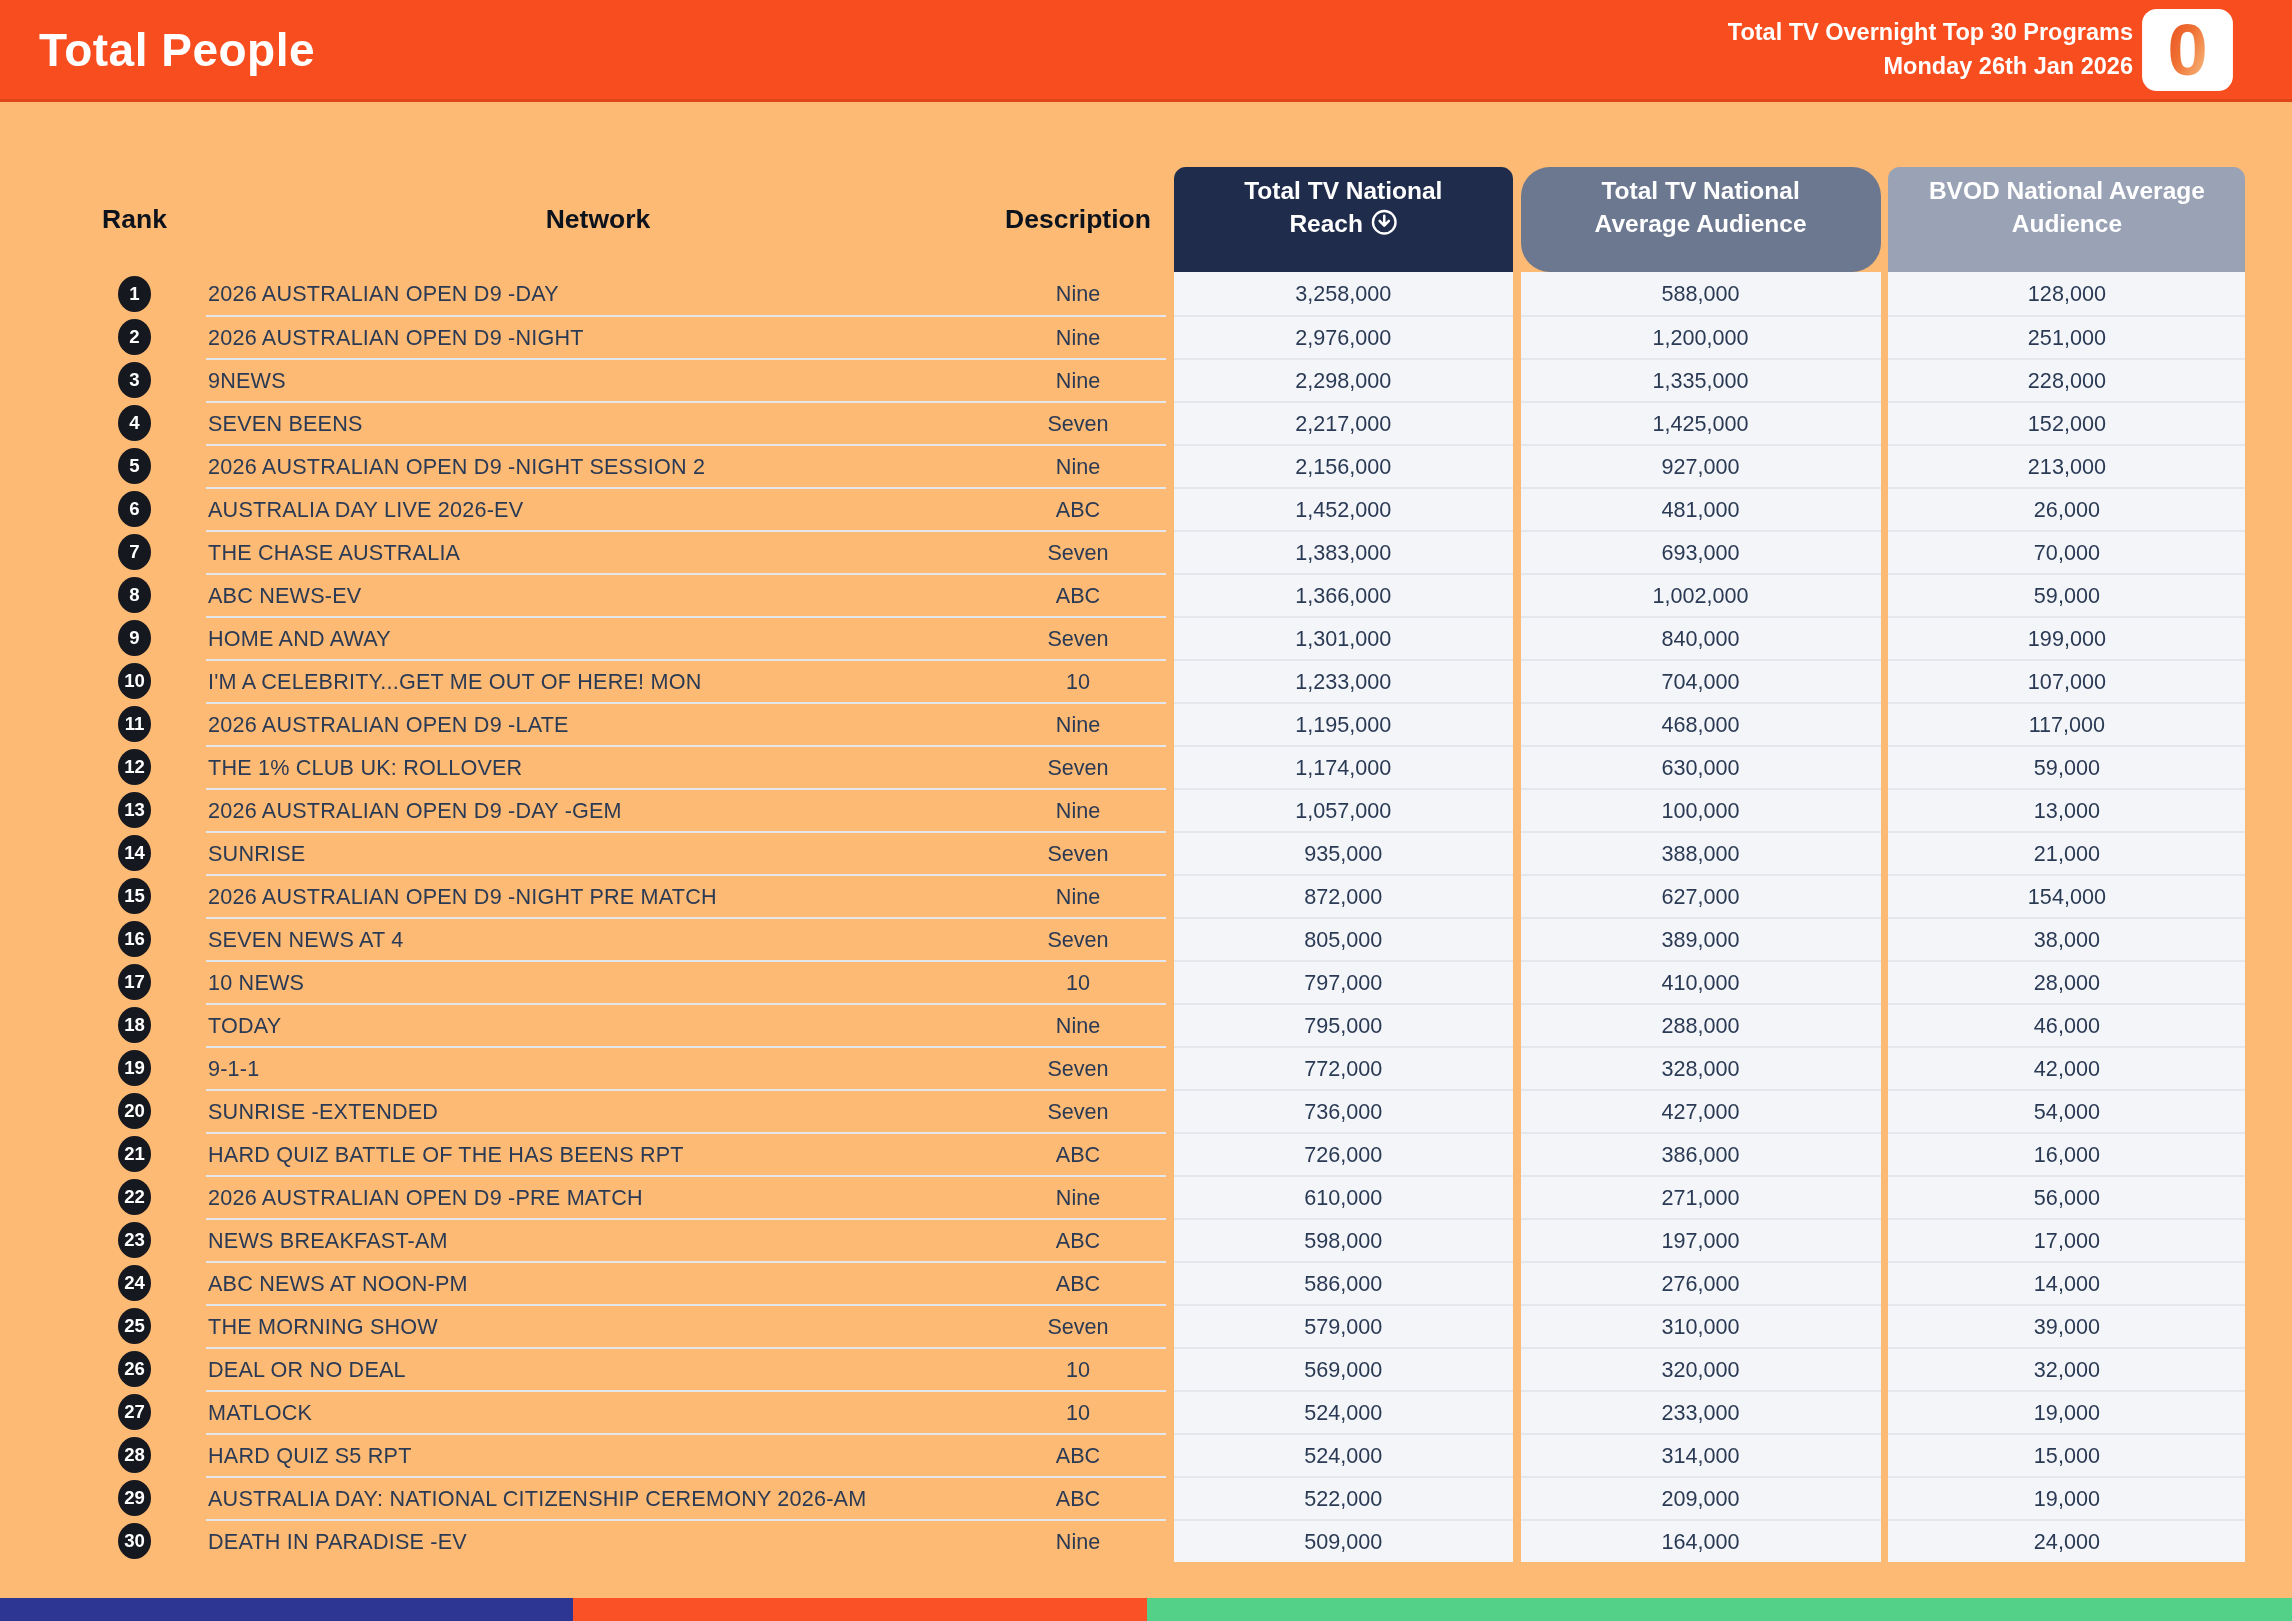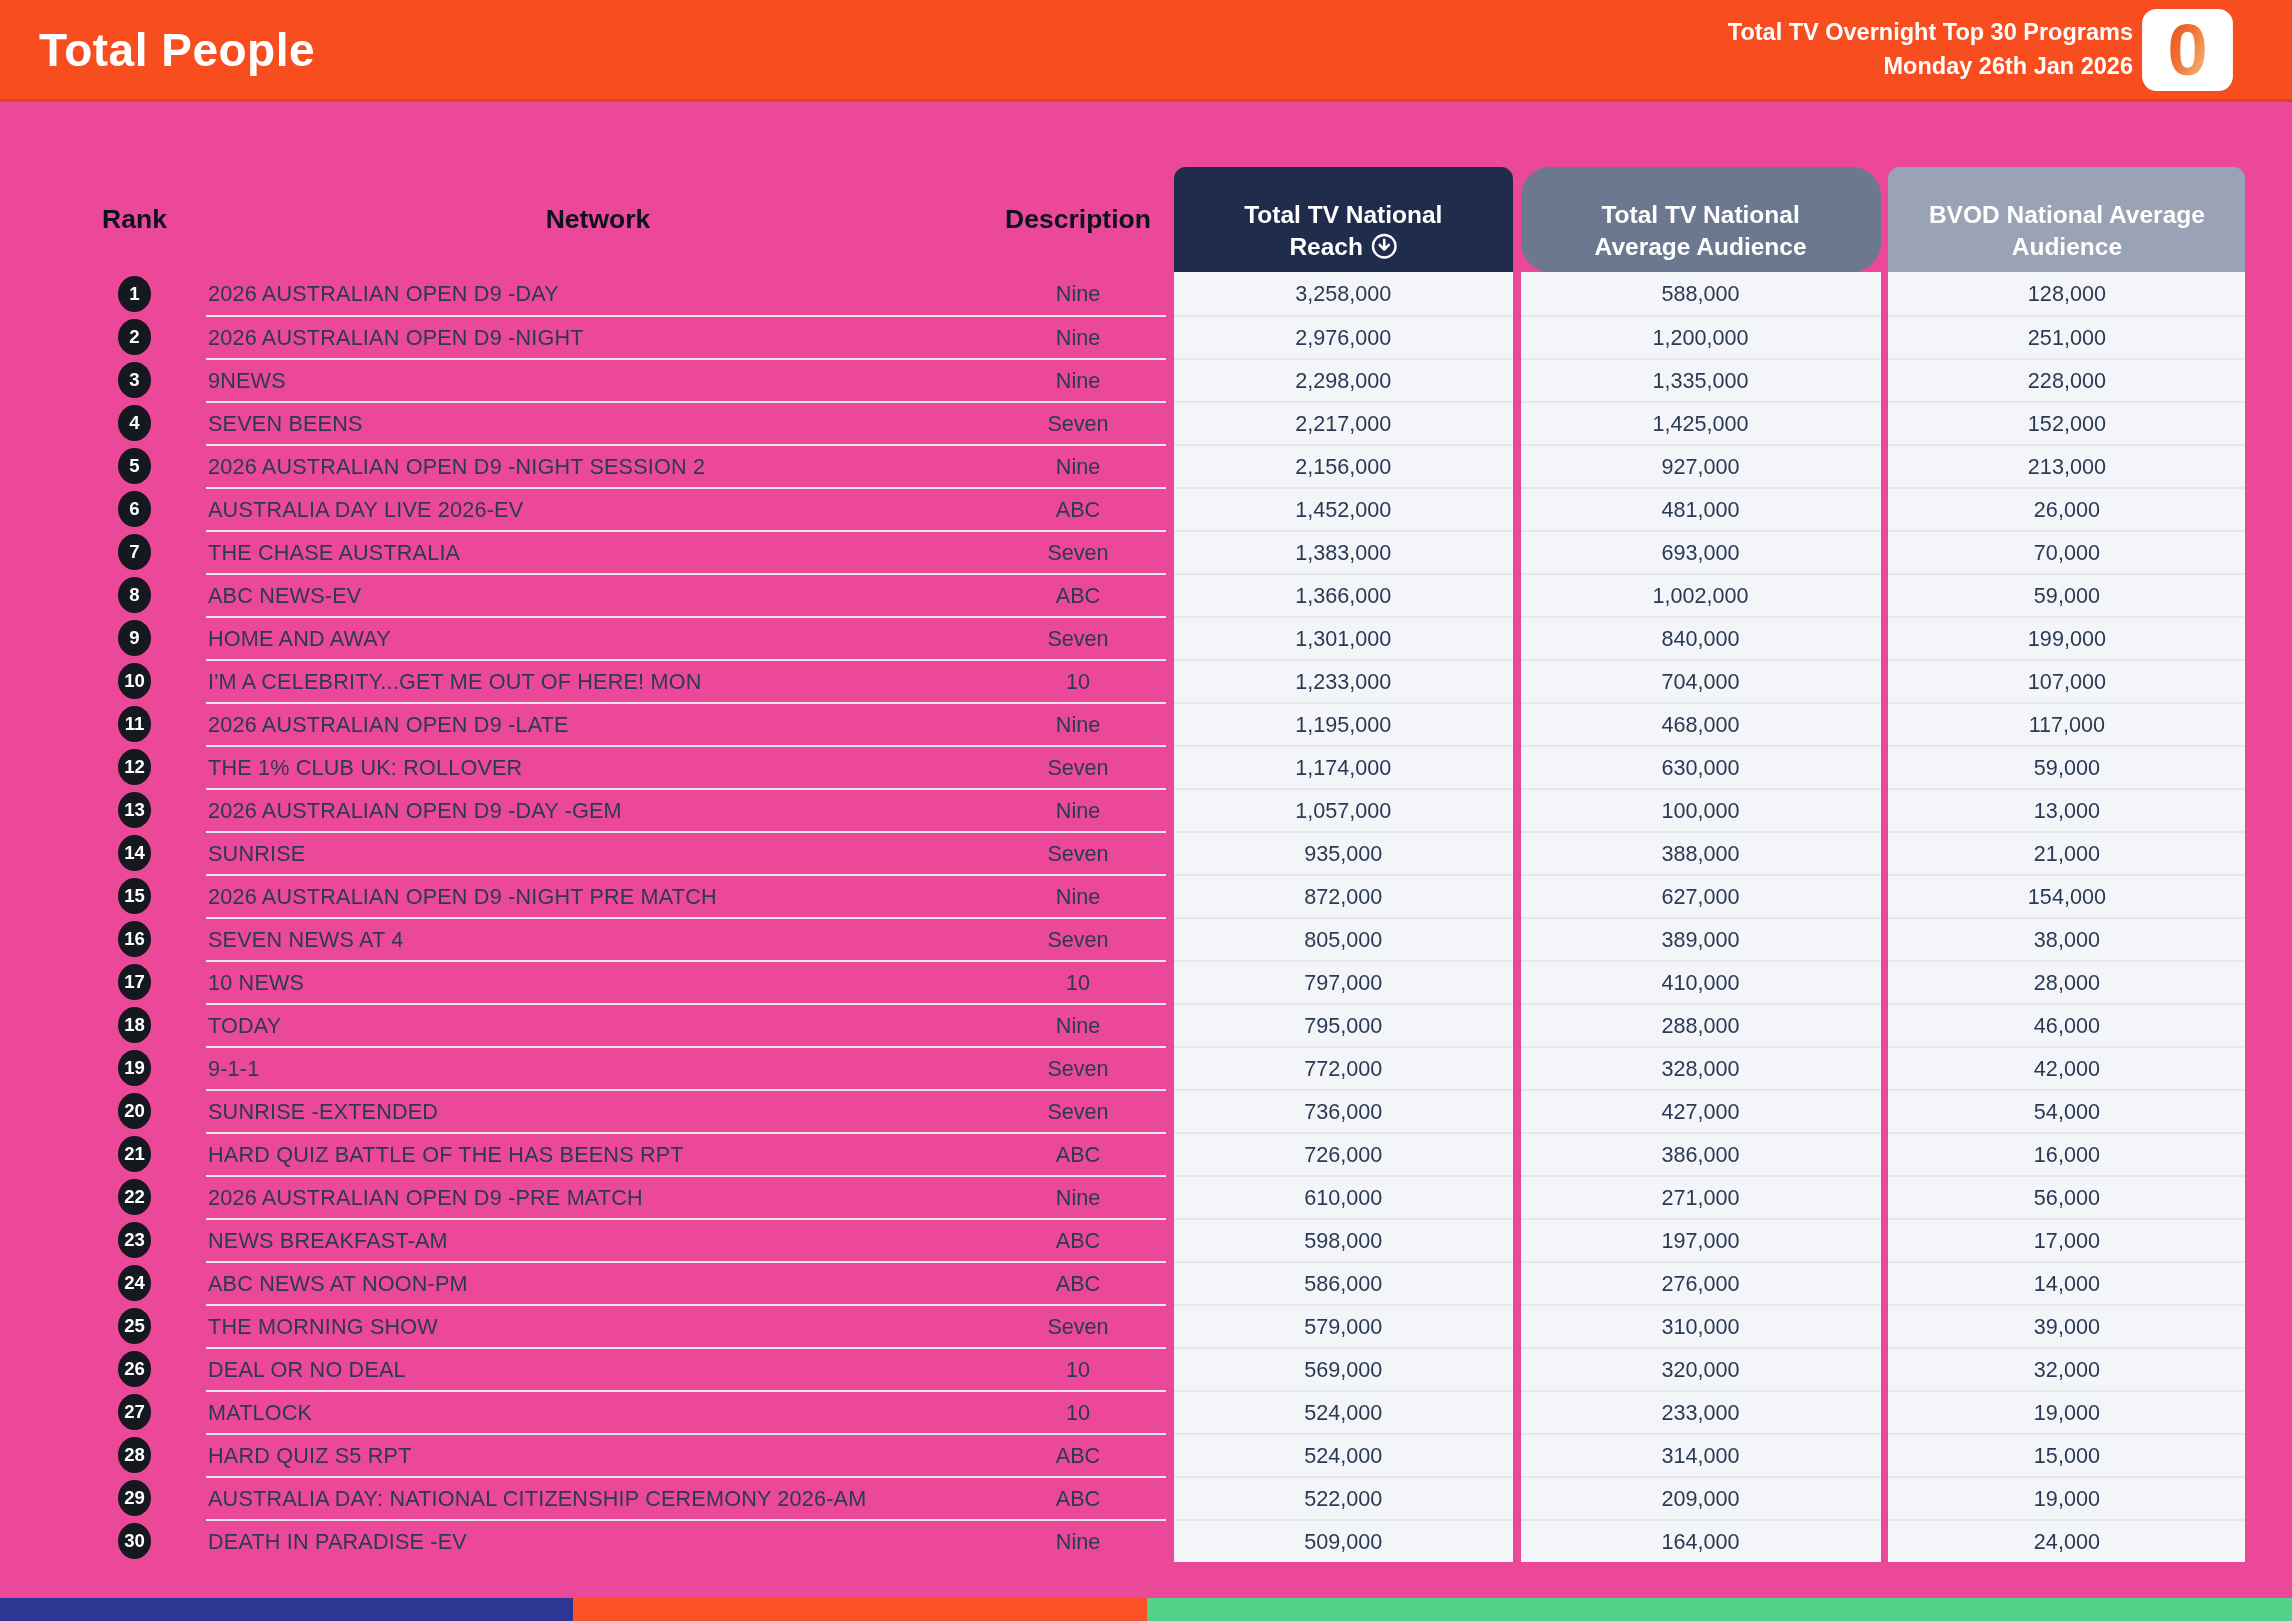--- a/index.html
+++ b/index.html
@@ -1,17 +1,17 @@
 <!DOCTYPE html>
 <html><head>
 <meta charset="utf-8">
 <style>
   html,body{margin:0;padding:0;background:#ffffff;}
   .page{
-    width:2293px;height:1621px;position:relative;background:#ec4899;
+    width:2293px;height:1621px;position:relative;background:#fdba74;
     font-family:"Liberation Sans","DejaVu Sans",sans-serif;
     display:flex;flex-direction:column;overflow:hidden;
   }
   
   .banner{
     height:102px;flex:0 0 102px;display:flex;align-items:center;
     padding:0 59px 0 39px;box-sizing:border-box;
     border-bottom:3.9px solid rgba(0,0,0,0.10);
   }
   .banner-title{color:#fff;font-size:46px;font-weight:bold;letter-spacing:0.5px;}
@@ -22,21 +22,21 @@
   .content{flex:1 1 auto;padding:41px 0 0 0;margin-top:24px;}
   .grid-row{
     display:grid;
     grid-template-columns:143px 784px 176px 7.8px 339px 7.8px 360px 7.8px 357px;
     margin:0 48px 0 63px;
   }
   .head-row{height:105px;}
   .hcell{display:flex;align-items:center;justify-content:center;
     font-size:26.5px;font-weight:bold;color:#0d131c;text-align:center;}
   .pill{
-    border-radius:11.8px 11.8px 0 0;color:#ffffff;display:flex;align-items:flex-end;
+    border-radius:11.8px 11.8px 0 0;color:#ffffff;display:flex;align-items:flex-start;
     justify-content:center;text-align:center;font-weight:bold;font-size:24.5px;
     line-height:1.34;padding:7.8px 35px;box-sizing:border-box;
   }
   .pill-label{display:inline;}
   .sort-icon{vertical-align:-3.9px;margin-left:7.8px;}
   .row{height:43px;}
   .cell{display:flex;align-items:center;font-size:21.6px;color:#2b3a54;}
   .rank-cell{justify-content:center;}
   .desc-cell{justify-content:flex-start;padding-left:2px;letter-spacing:0.2px;}
   .net-cell{justify-content:center;}

